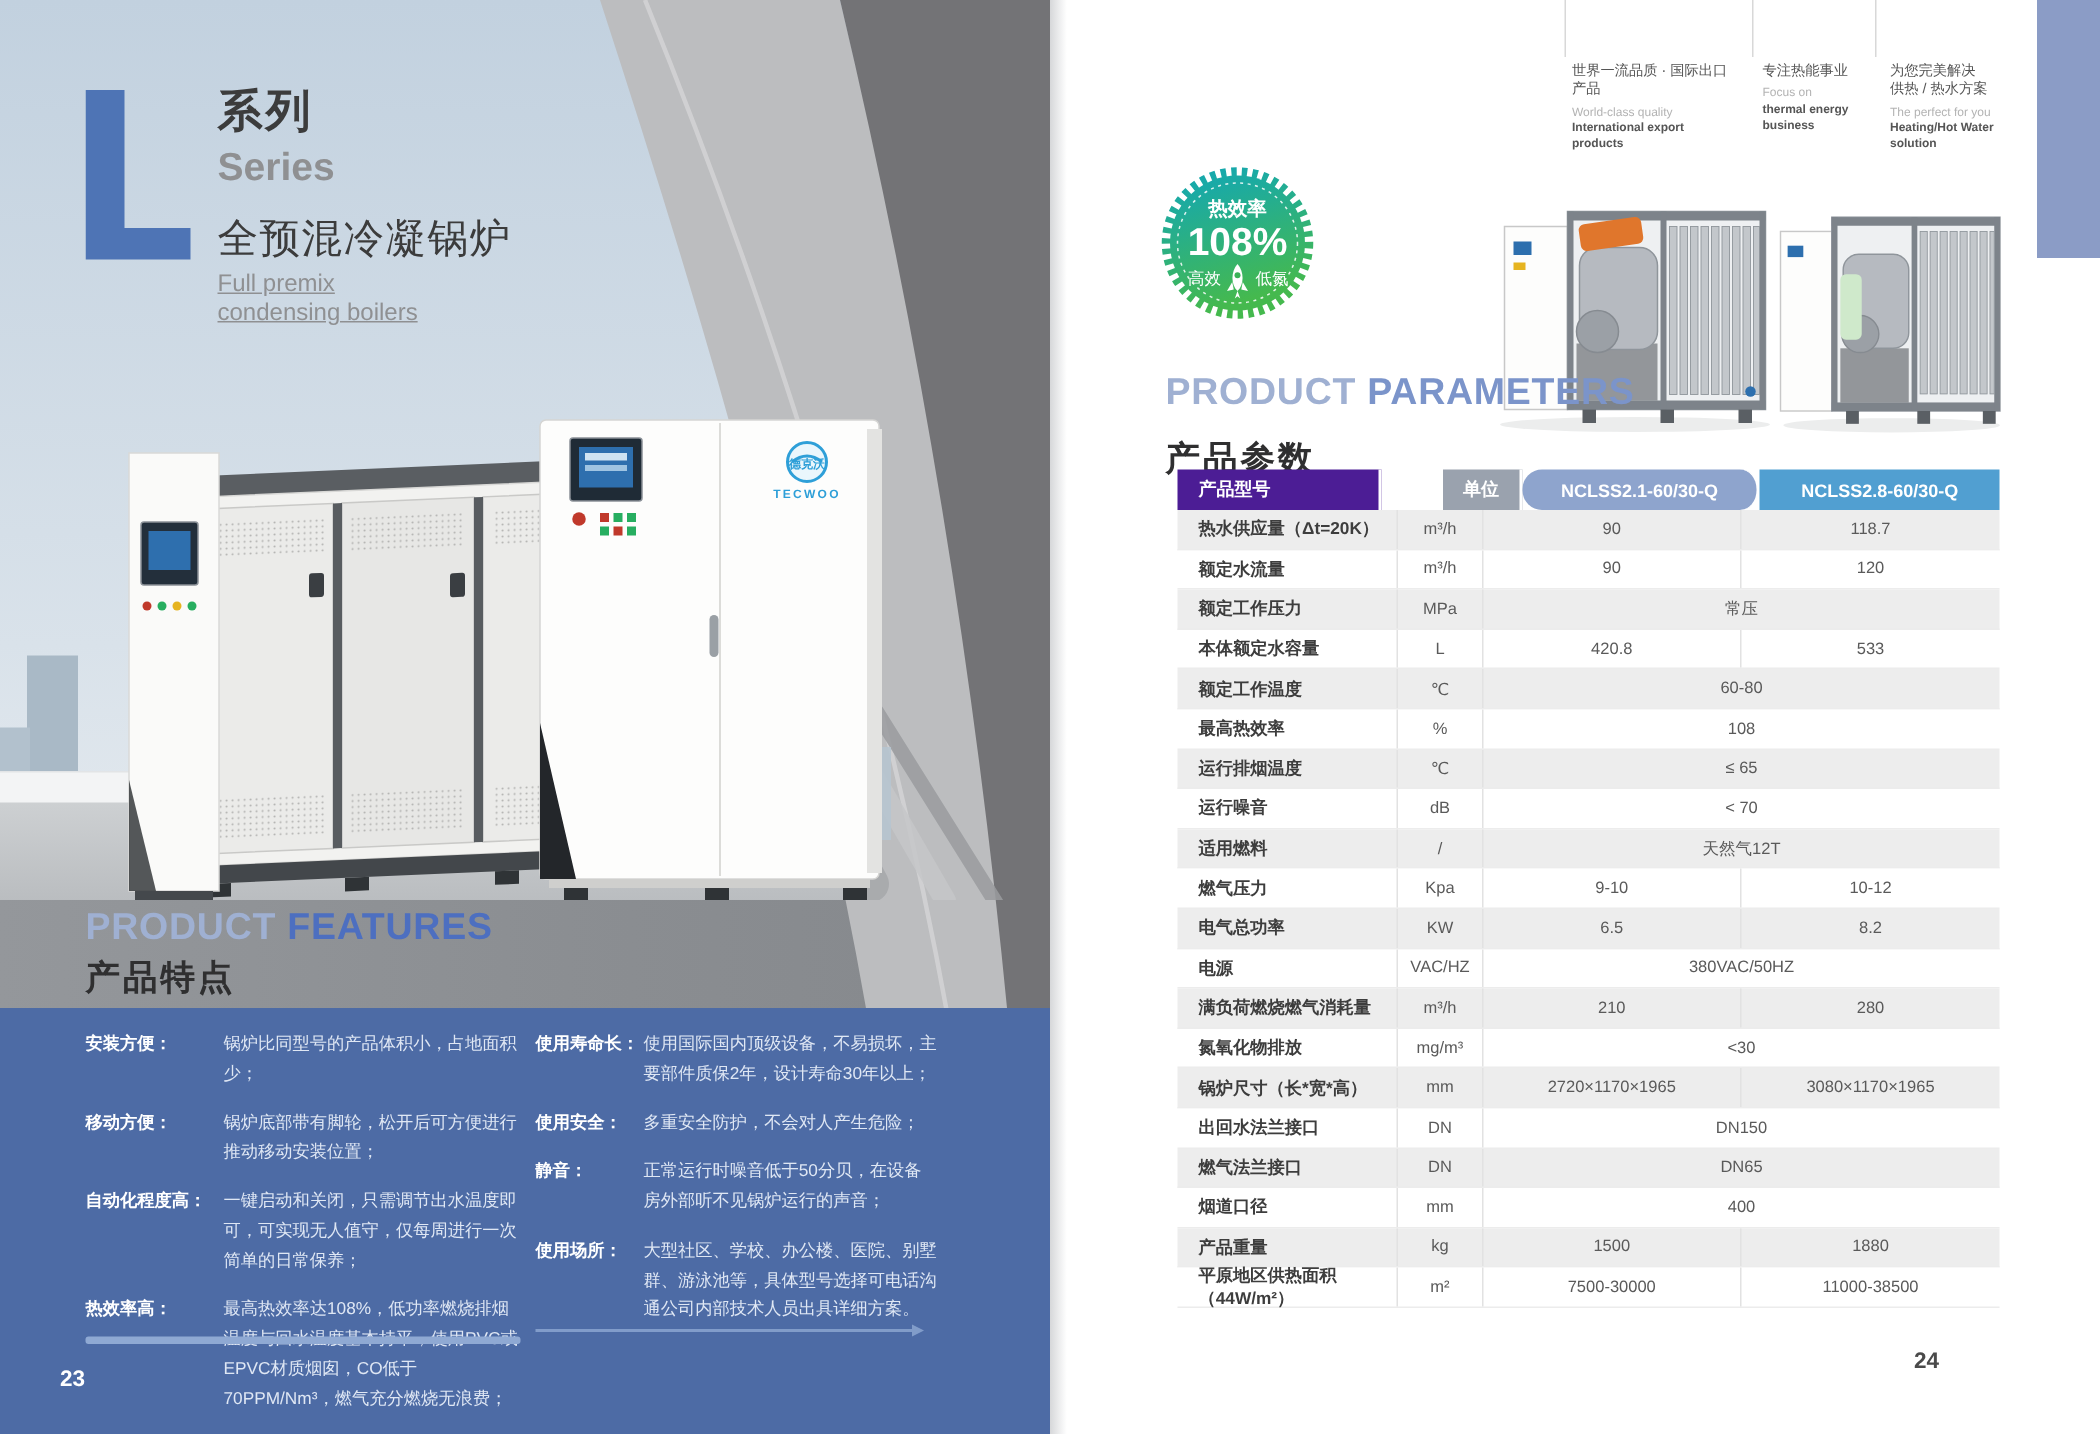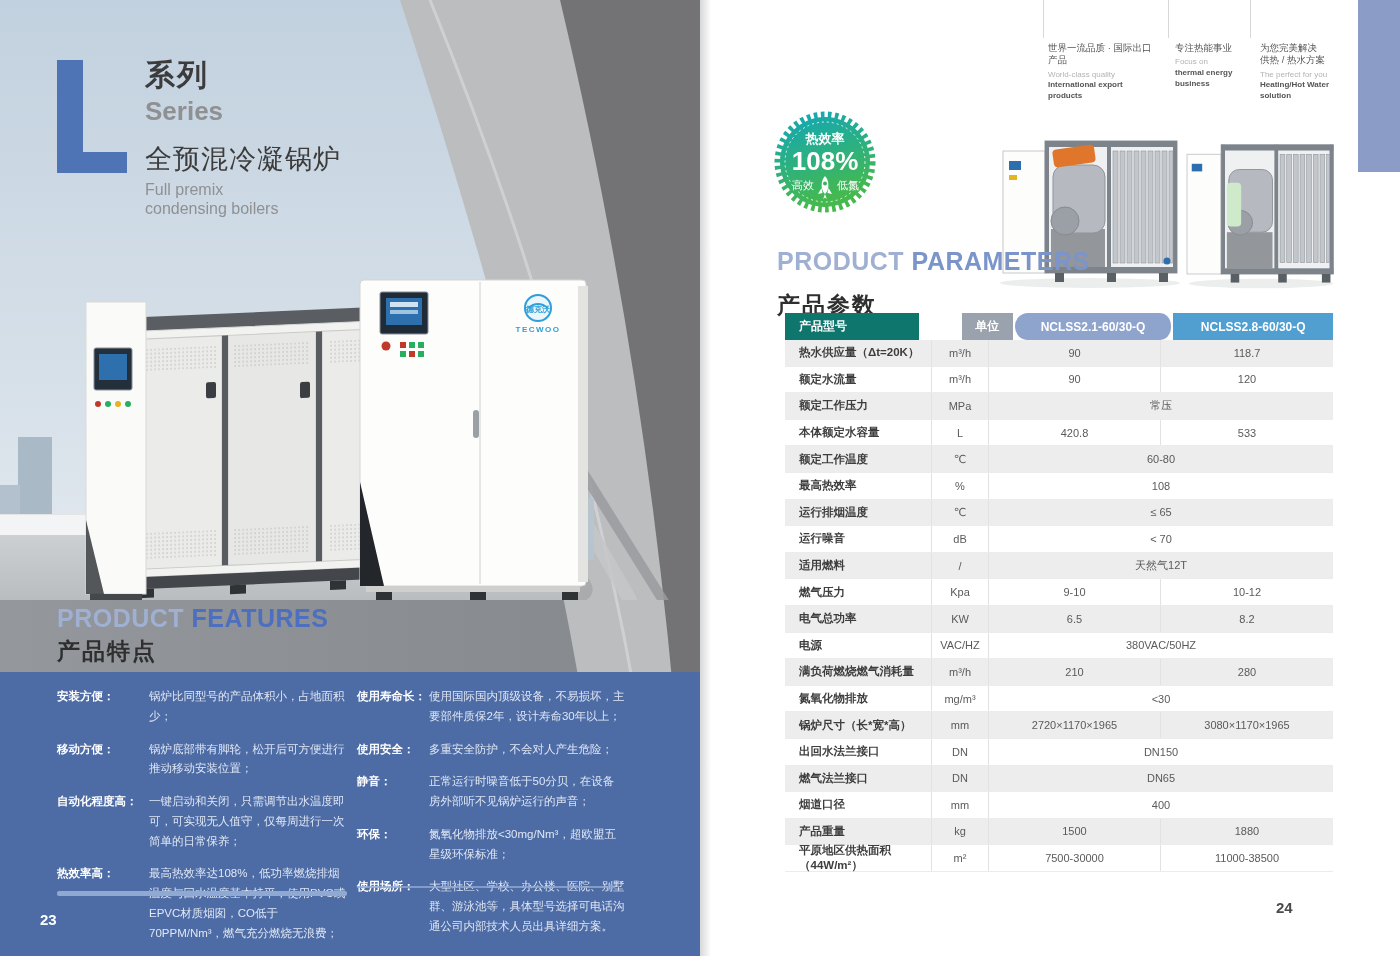--- a/index.html
+++ b/index.html
@@ -17,21 +17,21 @@
   .road{position:absolute;left:0;top:600px;width:700px;height:72px;
         background:linear-gradient(90deg,#94979b,#8a8d91 60%,#85888c);}
   .swoosh{position:absolute;left:0;top:0;}
   .scene{position:absolute;left:30px;top:270px;}
 
   .series-block{position:absolute;left:57px;top:60px;}
   .series-text{position:absolute;left:145px;top:60px;line-height:1;}
   .series-cn{font-size:30px;font-weight:bold;color:#3c3c3c;letter-spacing:2px;}
   .series-en{font-size:26px;font-weight:bold;color:#8f9092;margin-top:8px;}
   .product-cn{font-size:27px;color:#3c3c3c;font-weight:500;margin-top:22px;letter-spacing:1px;}
-  .product-en{font-size:16px;color:#8f9092;margin-top:7px;line-height:1.2;}
+  .product-en{font-size:16px;color:#8f9092;margin-top:7px;line-height:1.2;text-decoration:underline;}
 
   .feat-heading{position:absolute;left:57px;top:606px;line-height:1;z-index:5;}
   .h-en{font-size:25px;font-weight:bold;letter-spacing:.5px;}
   .h-en .light{color:#9fb0d2;}
   .h-en .strong{color:#4d6fc0;}
   .h-cn{font-size:23px;font-weight:bold;color:#2f2f30;margin-top:9px;letter-spacing:2px;}
 
   .panel{position:absolute;left:0;top:672px;width:700px;height:284px;background:#4d6ba5;z-index:6;}
   .fcol{position:absolute;top:15px;}
   .fcol-left{left:57px;width:292px;}
@@ -61,21 +61,21 @@
   .badge{position:absolute;left:773px;top:110px;}
   .photos{position:absolute;left:995px;top:133px;}
 
   .params-heading{position:absolute;left:777px;top:249px;line-height:1;}
   .params-heading .h-en .strong{color:#7b94ca;}
   .params-heading .h-cn{margin-top:22px;font-family:Liberation Mono, monospace;}
 
   .tbl{position:absolute;left:785px;top:313px;width:548px;}
   .thead{display:flex;height:27px;}
   .th{display:flex;align-items:center;justify-content:center;color:#fff;font-weight:bold;font-size:12px;}
-  .th-lab{width:146px;justify-content:flex-start;padding-left:14px;background:#0f766e;border-right:2px solid #fff;}
+  .th-lab{width:146px;justify-content:flex-start;padding-left:14px;background:#4c1d95;border-right:2px solid #fff;}
   .th-unit{width:57px;background:#9aa2ae;border-right:2px solid #fff;margin-left:41px;}
   .th-m1{width:172px;background:#8ea4cd;border-right:2px solid #fff;border-radius:13px;}
   .th-m2{width:173px;background:#519fd1;}
   .trow{display:flex;height:26.6px;border-bottom:1px solid #ececec;background:#fff;}
   .trow.alt{background:#ededed;}
   .c{display:flex;align-items:center;justify-content:center;font-size:11px;color:#5a5a5a;}
   .c.lab{width:146px;justify-content:flex-start;padding-left:14px;font-weight:bold;color:#3d3d3d;font-size:11.5px;}
   .c.unit{width:57px;border-left:1px solid #e2e2e2;}
   .c.v1{width:172px;border-left:1px solid #e2e2e2;}
   .c.v2{width:173px;border-left:1px solid #e2e2e2;}
@@ -255,24 +255,20 @@
           <div class="flabel">使用寿命长：</div>
           <div class="ftext">使用国际国内顶级设备，不易损坏，主要部件质保2年，设计寿命30年以上；</div>
         </div>
         <div class="fitem">
           <div class="flabel">使用安全：</div>
           <div class="ftext">多重安全防护，不会对人产生危险；</div>
         </div>
         <div class="fitem">
           <div class="flabel">静音：</div>
           <div class="ftext">正常运行时噪音低于50分贝，在设备房外部听不见锅炉运行的声音；</div>
-        </div>
-        <div class="fitem">
-          <div class="flabel">环保：</div>
-          <div class="ftext">氮氧化物排放&lt;30mg/Nm³，超欧盟五星级环保标准；</div>
         </div>
         <div class="fitem">
           <div class="flabel">使用场所：</div>
           <div class="ftext">大型社区、学校、办公楼、医院、别墅群、游泳池等，具体型号选择可电话沟通公司内部技术人员出具详细方案。</div>
         </div>
       </div>
       <div class="bar-left"></div>
       <div class="bar-right">
           <span class="arrow"></span>
         </div>

